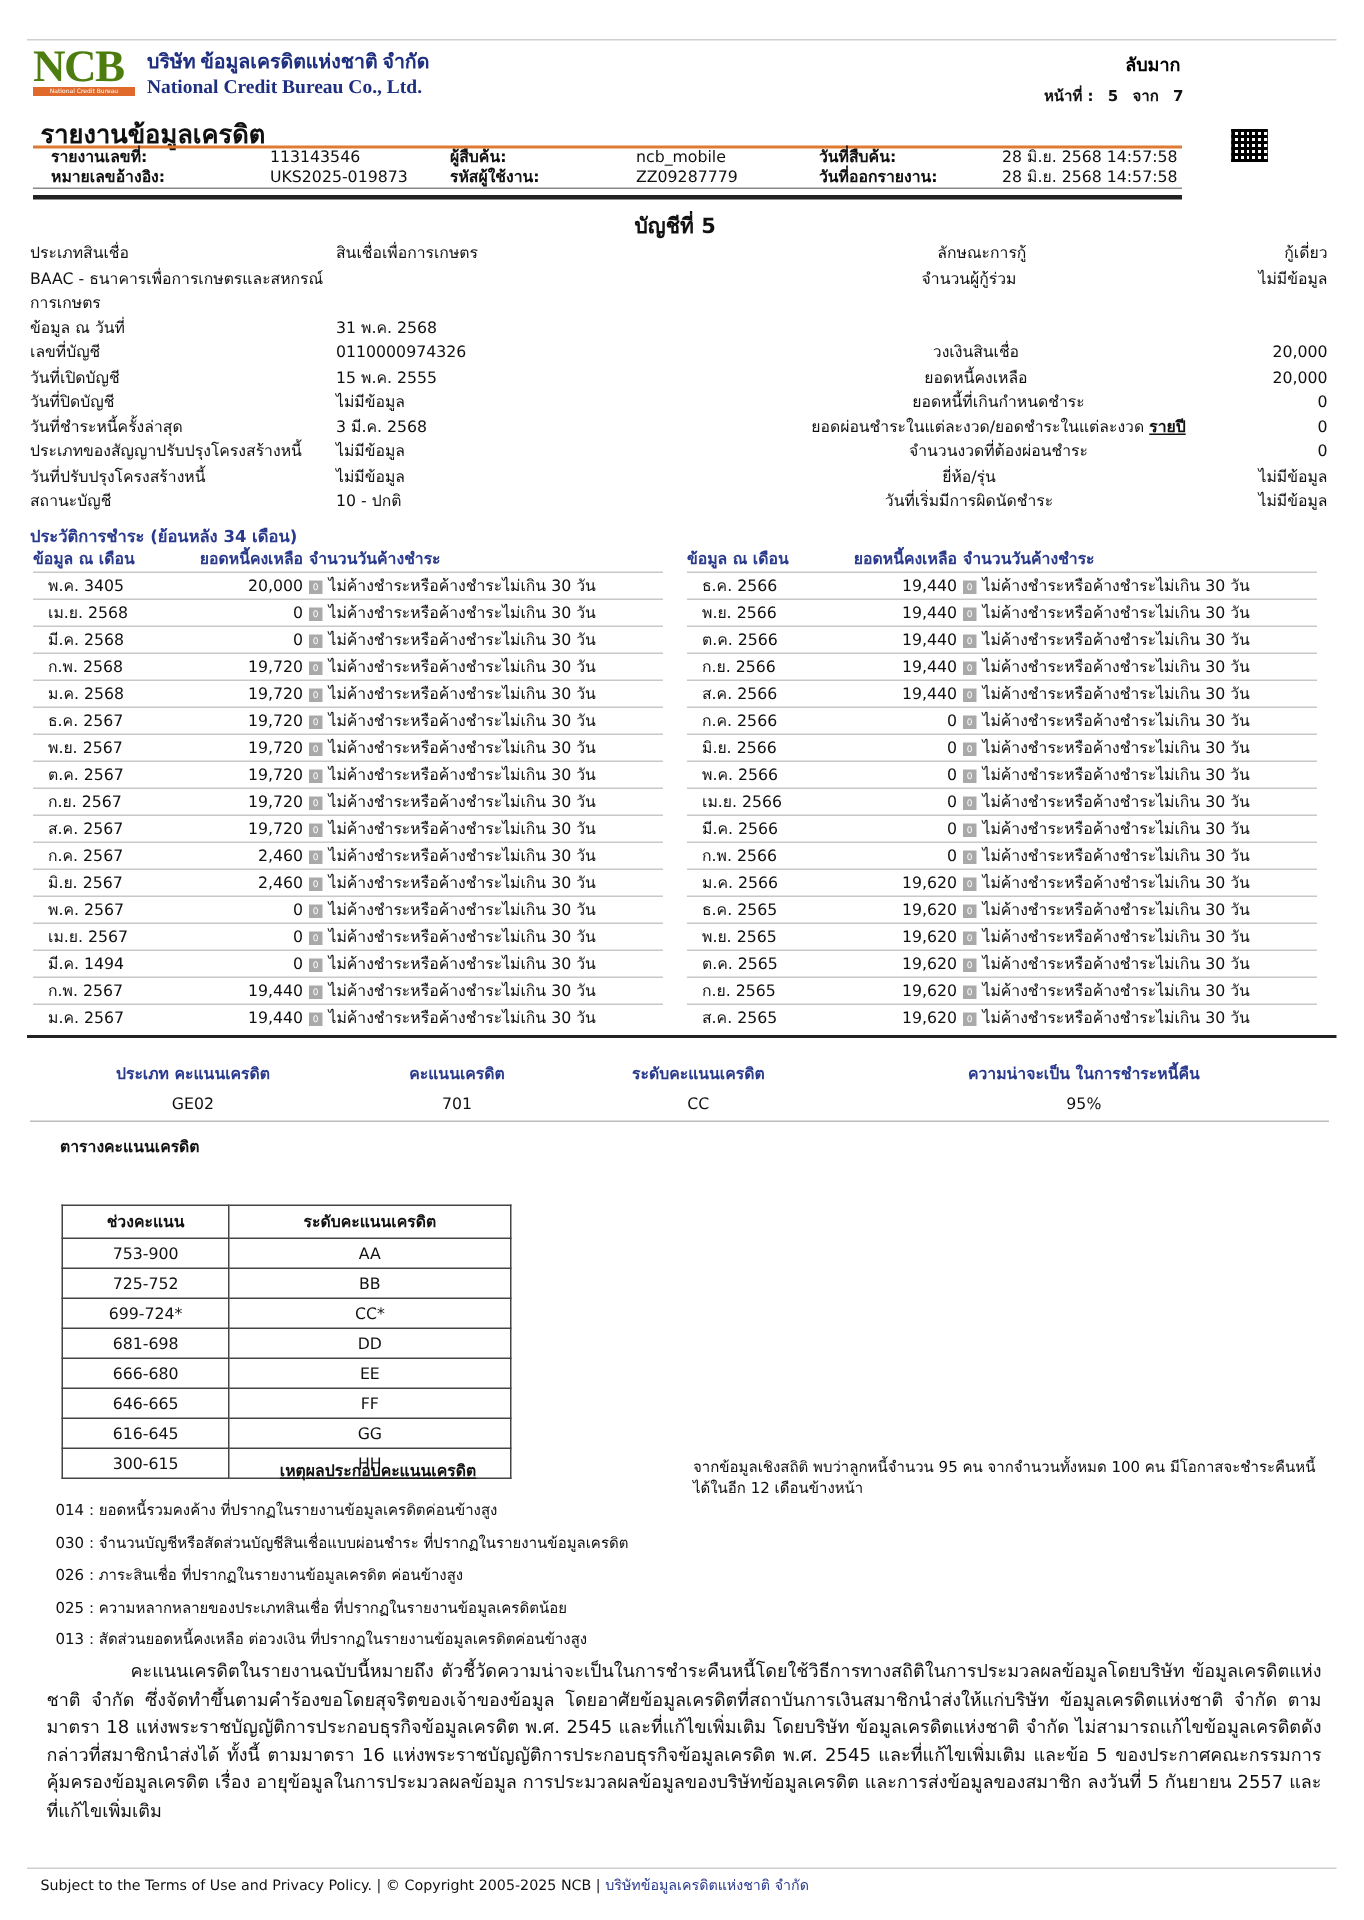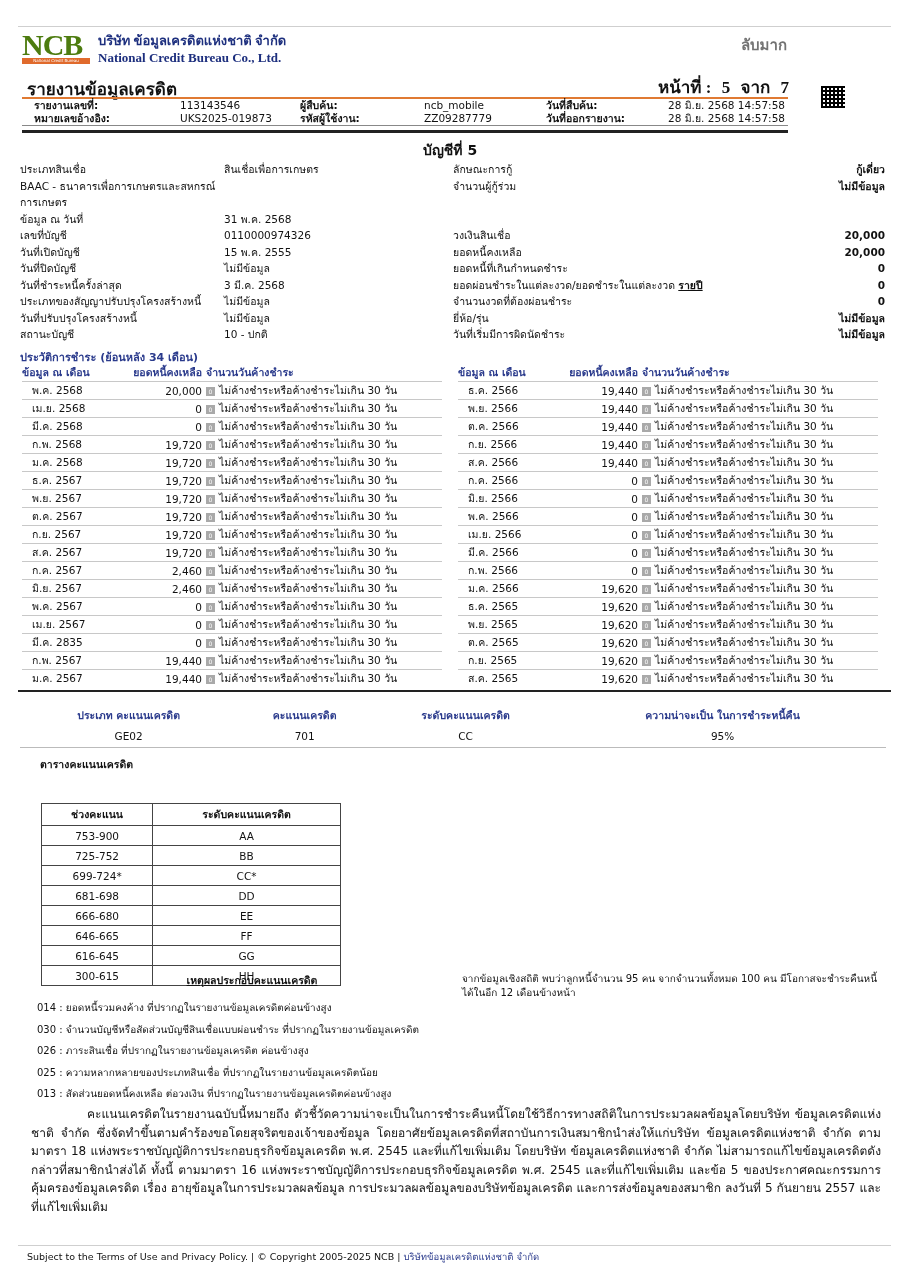--- a/index.html
+++ b/index.html
@@ -6,22 +6,22 @@
   html, body { width: 909px; height: 1280px; background: #fff; }
   body { font-family: "DejaVu Sans", sans-serif; font-size: 10.5px; color: #111; position: relative; overflow: hidden; }
   .abs { position: absolute; }
   .topline { left: 18px; right: 18px; top: 26px; height: 1px; background: #cfcfcf; }
   .logo { left: 22px; top: 32px; width: 72px; }
   .logo-ncb { font-family: "Liberation Serif", serif; font-weight: bold; font-size: 30px; color: #4d7c0f; letter-spacing: -1px; line-height: 26px; }
   .logo-bar { background: #e06a2c; color: #fff; font-size: 4px; height: 6px; line-height: 6px; text-align: center; width: 68px; white-space: nowrap; overflow: hidden; }
   .company { left: 98px; top: 33px; font-family: "Liberation Serif", serif; font-weight: bold; color: #1d2f7e; }
   .company .th { font-size: 13px; line-height: 16px; }
   .company .en { font-size: 13px; line-height: 17px; }
-  .confidential { right: 122px; top: 33px; color: #737373; font-size: 15px; font-weight: bold; }
-  .pageinfo { right: 120px; top: 73px; font-size: 17px; font-weight: bold; font-family: Liberation Serif, serif; }
+  .confidential { right: 122px; top: 33px; color: #000000; font-size: 12px; font-weight: bold; }
+  .pageinfo { right: 120px; top: 56px; font-size: 10px; font-weight: bold; }
   .pageinfo span { margin-left: 6px; }
   .report-title { left: 27px; top: 75px; font-size: 17px; font-weight: bold; }
   .qr { left: 821px; top: 86px; width: 24px; height: 22px; background:
       repeating-linear-gradient(90deg,#000 0 2px,#fff 2px 4px),
       #000; }
   .qr-inner { width: 100%; height: 100%;
       background-image:
         linear-gradient(#000,#000), linear-gradient(#000,#000),
         repeating-linear-gradient(0deg,#000 0 2px,#fff 2px 4px),
         repeating-linear-gradient(90deg,#000 0 3px,#fff 3px 5px);
@@ -34,22 +34,22 @@
   .hdr-box td { font-size: 10.5px; line-height: 13px; padding: 0 0 0 12px; white-space: nowrap; }
   .hdr-box td.lbl { font-weight: bold; }
   .hdr-thick { left: 22px; top: 130px; width: 766px; height: 3px; background: #222; }
   .acct-title { left: 423px; top: 139px; font-size: 14px; font-weight: bold; }
   .info { top: 161px; width: 440px; }
   .info-left { left: 20px; }
   .info-right { left: 453px; width: 432px; }
   .info-row { display: flex; line-height: 16.5px; font-size: 10.5px; }
   .info-left .k { width: 204px; }
   .info-left .v { width: 220px; }
-  .info-right .k { flex: 1; }
-  .info-right .v { text-align: center; font-weight: bold; }
+  .info-right .k { flex: 1; text-align: center; }
+  .info-right .v { text-align: center; }
   .u { text-decoration: underline; font-weight: bold; }
   .hist-title { left: 20px; top: 348px; color: #2a3a8c; font-weight: bold; font-size: 11px; }
   .hist { top: 364px; width: 420px; }
   .hist-left { left: 22px; }
   .hist-right { left: 458px; }
   .hist table { border-collapse: collapse; width: 100%; }
   .hist th { color: #2a3a8c; font-size: 10.5px; font-weight: bold; text-align: left; height: 15px; padding: 0; white-space: nowrap; }
   .hist td { height: 17.5px; border-top: 1px solid #c8c8c8; font-size: 10.5px; white-space: nowrap; padding: 0; }
   .hist td.m { width: 98px; padding-left: 10px; }
   .hist td.b { width: 86px; text-align: right; padding-right: 4px; }
@@ -215,21 +215,21 @@
   <table>
     <thead>
         <tr>
       <th>ข้อมูล ณ เดือน</th>
       <th class="b">ยอดหนี้คงเหลือ</th>
       <th>จำนวนวันค้างชำระ</th>
     </tr>
       </thead>
     <tbody id="hist-left-body">
         <tr>
-          <td class="m">พ.ค. 2568</td>
+          <td class="m">พ.ค. 3405</td>
           <td class="b">20,000</td>
           <td><span class="st-icon">0</span><span>ไม่ค้างชำระหรือค้างชำระไม่เกิน 30 วัน</span></td>
         </tr>
         <tr>
           <td class="m">เม.ย. 2568</td>
           <td class="b">0</td>
           <td><span class="st-icon">0</span><span>ไม่ค้างชำระหรือค้างชำระไม่เกิน 30 วัน</span></td>
         </tr>
         <tr>
           <td class="m">มี.ค. 2568</td>
@@ -285,21 +285,21 @@
           <td class="m">พ.ค. 2567</td>
           <td class="b">0</td>
           <td><span class="st-icon">0</span><span>ไม่ค้างชำระหรือค้างชำระไม่เกิน 30 วัน</span></td>
         </tr>
         <tr>
           <td class="m">เม.ย. 2567</td>
           <td class="b">0</td>
           <td><span class="st-icon">0</span><span>ไม่ค้างชำระหรือค้างชำระไม่เกิน 30 วัน</span></td>
         </tr>
         <tr>
-          <td class="m">มี.ค. 2835</td>
+          <td class="m">มี.ค. 1494</td>
           <td class="b">0</td>
           <td><span class="st-icon">0</span><span>ไม่ค้างชำระหรือค้างชำระไม่เกิน 30 วัน</span></td>
         </tr>
         <tr>
           <td class="m">ก.พ. 2567</td>
           <td class="b">19,440</td>
           <td><span class="st-icon">0</span><span>ไม่ค้างชำระหรือค้างชำระไม่เกิน 30 วัน</span></td>
         </tr>
         <tr>
           <td class="m">ม.ค. 2567</td>

